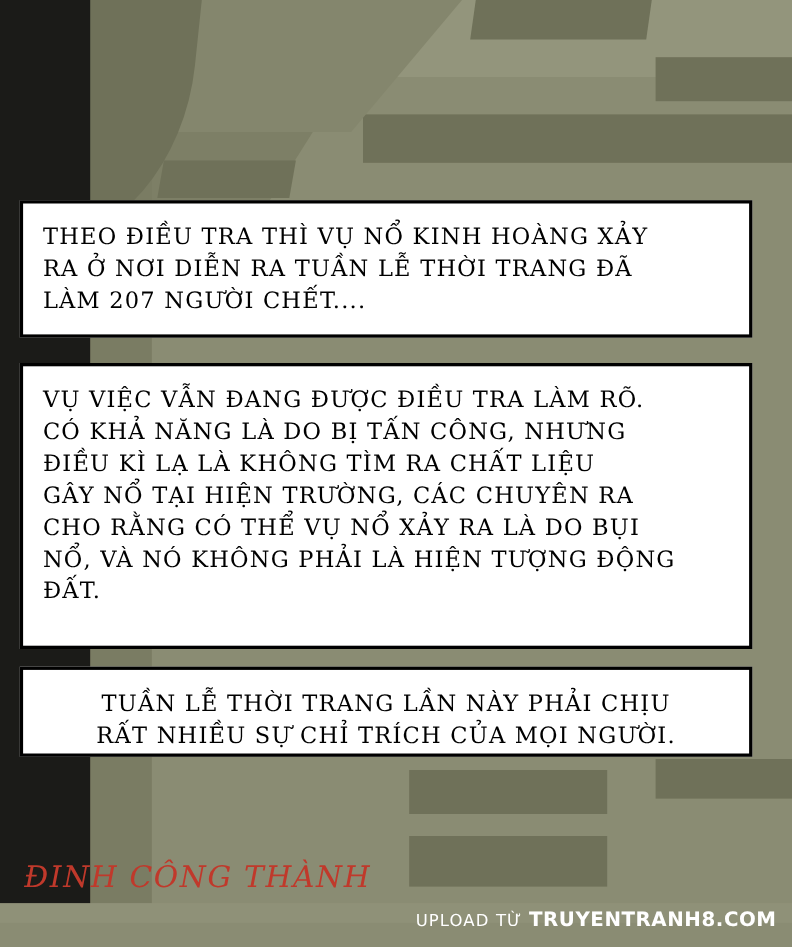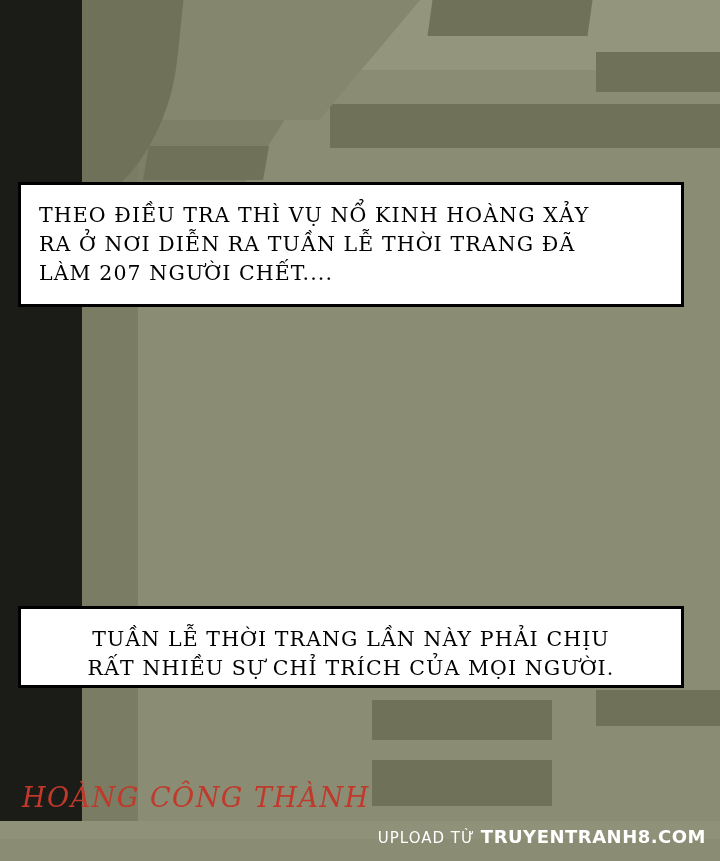--- a/index.html
+++ b/index.html
@@ -161,26 +161,35 @@
   <div class="stripe stripe-g"></div>
   <div class="bg-bottom"></div>
   <div class="bg-bottom-dark"></div>
 
   <div class="box" id="box-1">
     <p>THEO ĐIỀU TRA THÌ VỤ NỔ KINH HOÀNG XẢY
 RA Ở NƠI DIỄN RA TUẦN LỄ THỜI TRANG ĐÃ
 LÀM 207 NGƯỜI CHẾT....</p>
   </div>
 
+  <div class="box" id="box-2">
+    <p>VỤ VIỆC VẪN ĐANG ĐƯỢC ĐIỀU TRA LÀM RÕ.
+CÓ KHẢ NĂNG LÀ DO BỊ TẤN CÔNG, NHƯNG
+ĐIỀU KÌ LẠ LÀ KHÔNG TÌM RA CHẤT LIỆU
+GÂY NỔ TẠI HIỆN TRƯỜNG, CÁC CHUYÊN RA
+CHO RẰNG CÓ THỂ VỤ NỔ XẢY RA LÀ DO BỤI
+NỔ, VÀ NÓ KHÔNG PHẢI LÀ HIỆN TƯỢNG ĐỘNG
+ĐẤT.</p>
+  </div>
 
   <div class="box" id="box-3">
     <p>TUẦN LỄ THỜI TRANG LẦN NÀY PHẢI CHỊU
 RẤT NHIỀU SỰ CHỈ TRÍCH CỦA MỌI NGƯỜI.</p>
   </div>
 
-  <div class="credit-name">HOÀNG CÔNG THÀNH</div>
+  <div class="credit-name">ĐINH CÔNG THÀNH</div>
 
   <div class="upload-line">
     <span class="upload-pre">UPLOAD TỪ</span>
     <span class="upload-site">TRUYENTRANH8.COM</span>
   </div>
 
 </div>
 
 </body></html>

